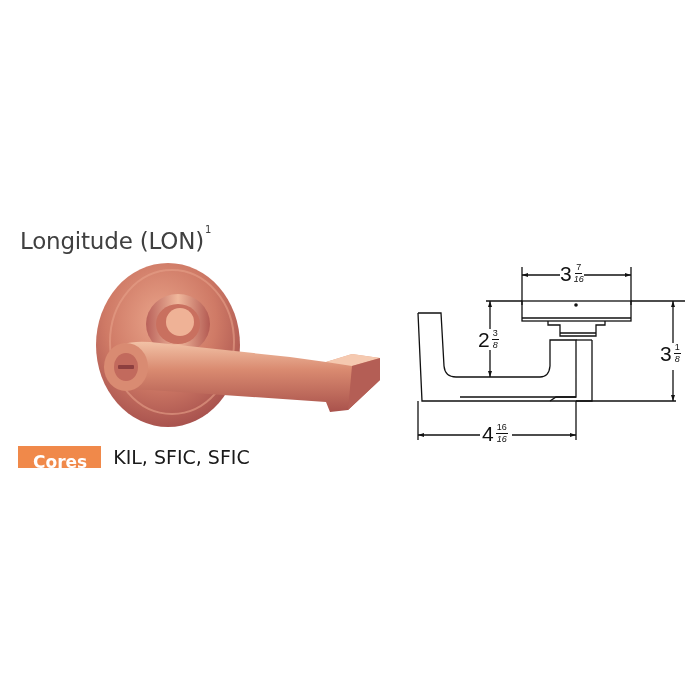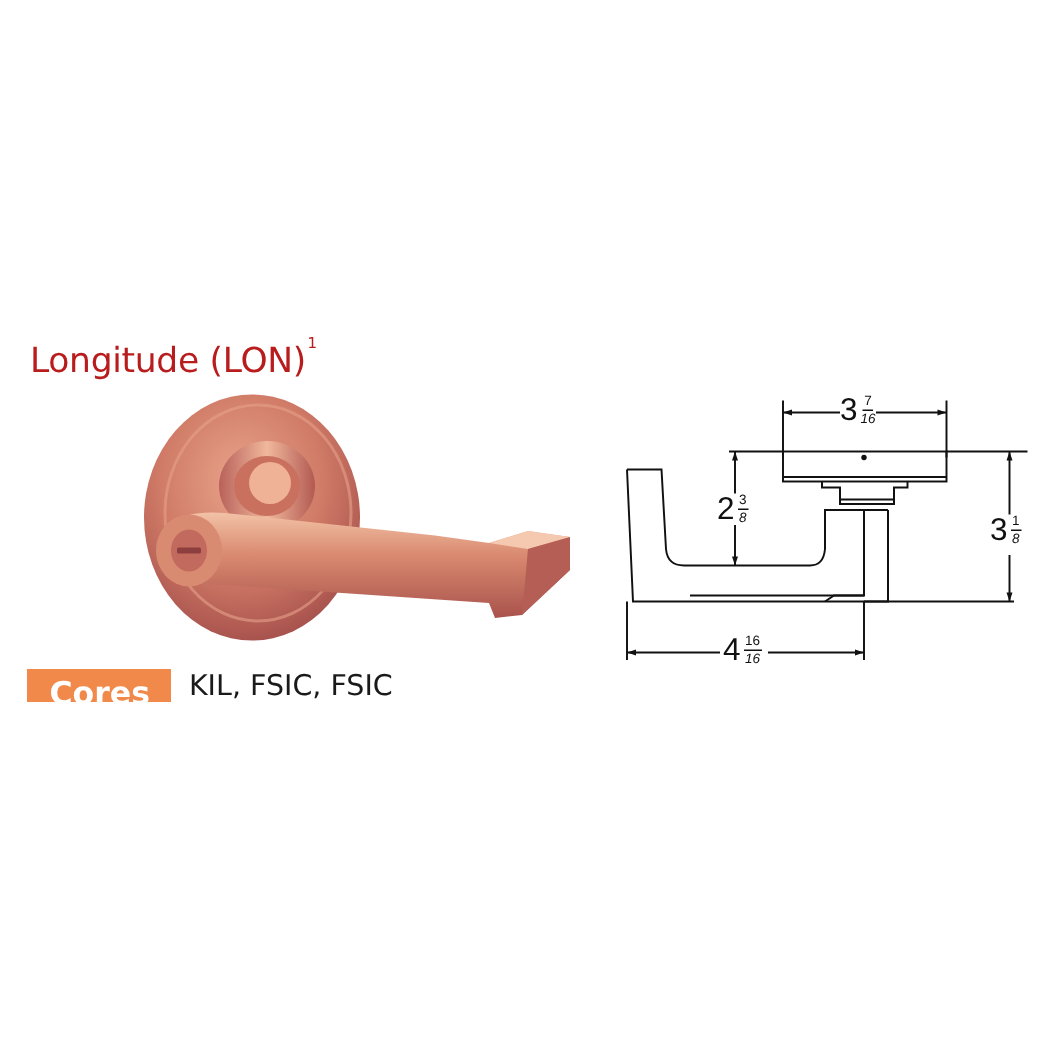--- a/index.html
+++ b/index.html
@@ -1,21 +1,21 @@
 <!DOCTYPE html>
 <html><head>
 <meta charset="utf-8">
 <style>
   html, body { margin:0; padding:0; background:#ffffff; }
   body { width:700px; height:700px; position:relative; overflow:hidden; font-family:"DejaVu Sans", sans-serif; }
-  .title { position:absolute; left:20px; top:228px; font-size:23px; color:#b91c1c; letter-spacing:-0.2px; white-space:nowrap; }
+  .title { position:absolute; left:20px; top:228px; font-size:23px; color:#404040; letter-spacing:-0.2px; white-space:nowrap; }
   .title sup { font-size:10px; position:relative; top:-4px; vertical-align:top; margin-left:1px; }
   .product-image { position:absolute; left:90px; top:262px; width:300px; height:170px; }
   .cores-row { position:absolute; left:18px; top:440px; height:33px; display:flex; align-items:center; }
-  .cores-badge { background:#f0894a; color:#ffffff; font-weight:bold; font-size:21px; height:22px; line-height:33px; padding:0 14px 0 15px; }
+  .cores-badge { background:#f0894a; color:#ffffff; font-weight:bold; font-size:17px; height:22px; line-height:33px; padding:0 14px 0 15px; }
   .cores-values { margin-left:12px; font-size:19px; color:#1a1a1a; }
   .drawing { position:absolute; left:400px; top:255px; width:290px; height:190px; }
   .dim-label { position:absolute; font-family:"Liberation Sans", sans-serif; color:#111; background:#fff; display:flex; align-items:center; }
   .dim-label .whole { font-size:21px; line-height:1; }
   .dim-label .frac { display:inline-flex; flex-direction:column; align-items:center; font-size:9px; line-height:1; margin-left:2px; }
   .dim-label .frac .num { border-bottom:1px solid #111; padding:0 1px 1px; }
   .dim-label .frac .den { padding-top:1px;font-style:italic; }
 </style>
 </head>
 <body>
@@ -48,21 +48,21 @@
   <path d="M20 90 Q30 78 60 80 L200 95 L236 100 L262 92 L290 96 L290 118 L258 148 L240 150 L236 140 L60 128 Q25 128 20 110 Z" fill="url(#leverGrad)"></path>
   <path d="M236 100 L262 92 L290 96 L262 104 Z" fill="#f5c9b0"></path>
   <path d="M262 104 L290 96 L290 118 L258 148 Z" fill="#b45e55"></path>
   <ellipse cx="36" cy="105" rx="22" ry="24" fill="#d98b72"></ellipse>
   <ellipse cx="36" cy="105" rx="12" ry="14" fill="#c26a5d"></ellipse>
   <rect x="28" y="103" width="16" height="4" rx="1" fill="#8d3f3f"></rect>
 </svg>
 
 <div class="cores-row">
   <div class="cores-badge">Cores</div>
-  <div class="cores-values">KIL, FSIC, FSIC</div>
+  <div class="cores-values">KIL, SFIC, SFIC</div>
 </div>
 
 <div class="drawing">
   <svg width="290" height="190" viewBox="0 0 290 190" xmlns="http://www.w3.org/2000/svg" style="position:absolute;left:0;top:0;">
     <g stroke="#111" stroke-width="1.3" fill="none">
       <line x1="122" y1="12" x2="122" y2="50"></line>
       <line x1="231" y1="12" x2="231" y2="50"></line>
       <line x1="122" y1="20" x2="231" y2="20"></line>
       <rect x="122" y="46" width="109" height="20"></rect>
       <line x1="122" y1="63" x2="231" y2="63"></line>

